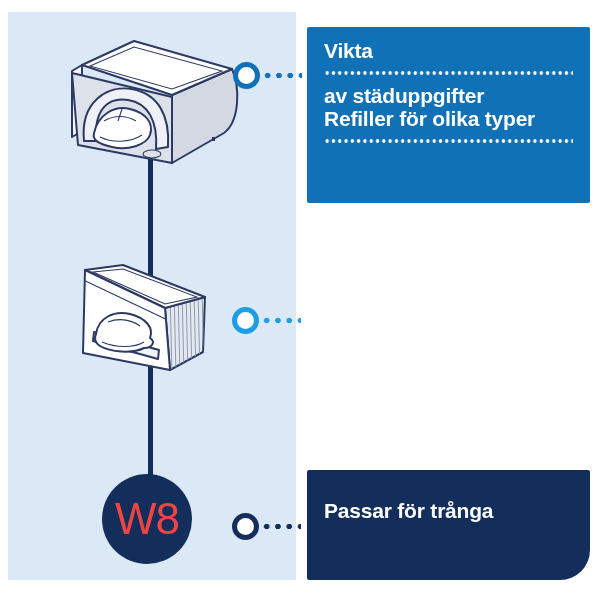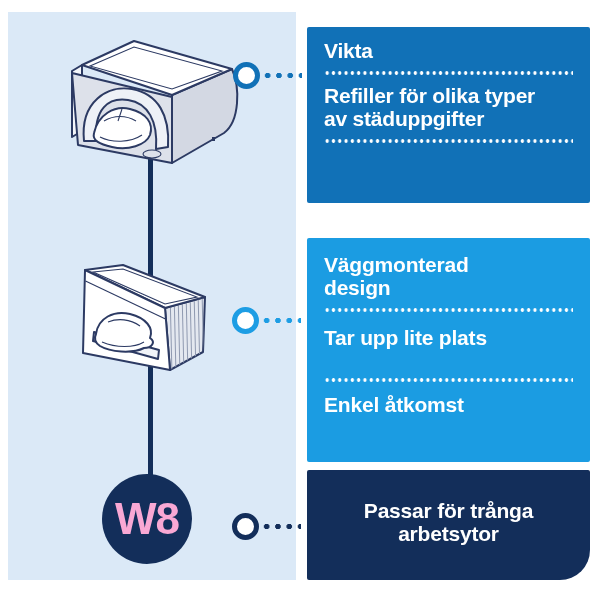--- a/index.html
+++ b/index.html
@@ -5,39 +5,39 @@
   html,body{margin:0;padding:0;background:#fff;}
   .stage{
     position:relative;width:600px;height:600px;background:#ffffff;overflow:hidden;
     font-family:"Liberation Sans","DejaVu Sans",sans-serif;
   }
   .canvas{position:absolute;left:8px;top:12px;width:288px;height:568px;background:#dbe9f7;}
   .vline{position:absolute;left:148px;top:152px;width:5px;height:326px;background:#132e5a;}
   .illus{position:absolute;}
   .node{
     position:absolute;left:102px;top:474px;width:90px;height:90px;border-radius:50%;
-    background:#132e5a;color:#f9a8d4;display:flex;align-items:center;justify-content:center;
-    font-weight:bold;font-size:44px;letter-spacing:-1px;
+    background:#132e5a;color:#ef4444;display:flex;align-items:center;justify-content:center;
+    font-weight:normal;font-size:44px;letter-spacing:-1px;
   }
   .ring{position:absolute;width:17px;height:17px;border-radius:50%;background:#fff;border:5px solid;}
   .ring--blue{border-color:#1171b7;}
   .ring--lblue{border-color:#1d9de4;}
   .ring--navy{border-color:#132e5a;}
   .tail{
     position:absolute;height:7px;background-repeat:repeat-x;background-size:11.3px 7px;
     background-image:radial-gradient(circle,var(--c) 2.5px,transparent 2.9px);
   }
   .panel{
     position:absolute;left:307px;width:283px;box-sizing:border-box;color:#fff;
     font-weight:bold;font-size:21px;line-height:23px;letter-spacing:-0.2px;
     padding:0 17px;border-radius:2px;
   }
   .panel--top{top:10px;height:176px;background:#1171b7;padding-top:12px;margin-top:17px;}
   .panel--mid{top:238px;height:224px;background:#1b9ce2;padding-top:15px;}
-  .panel--bot{top:470px;height:110px;background:#132e5a;padding-top:29px;border-bottom-right-radius:30px;text-align:center;}
+  .panel--bot{top:470px;height:110px;background:#132e5a;padding-top:29px;border-bottom-right-radius:30px;}
   .sep{
     height:4px;margin:9px 0;background-repeat:repeat-x;background-size:6.3px 4px;
     background-image:radial-gradient(circle,#ffffff 1.6px,transparent 1.95px);
   }
   .sep--mb14{margin-bottom:14px;}
   .sep--mt29{margin-top:29px;margin-bottom:11px;}
   .feature{margin:0;}
   svg .ln{stroke:#2c3a63;stroke-width:2;stroke-linejoin:round;stroke-linecap:round;}
   svg .thin{stroke:#2c3a63;stroke-width:1.1;fill:none;}
   svg .hatch{stroke:#8f99b0;stroke-width:1;}
@@ -104,41 +104,26 @@
   <div class="tail" style="--c:#1d9de4;left:261px;top:317px;width:40px;"></div>
   <div class="ring ring--navy" style="left:232px;top:513px;"></div>
   <div class="tail" style="--c:#132e5a;left:261px;top:523px;width:40px;"></div>
 
   <div class="panel panel--top">
     <div class="feature">
       <div>Vikta</div>
     </div>
     <div class="sep"></div>
     <div class="feature">
+      <div>av städuppgifter</div>
       <div>Refiller för olika typer</div>
-      <div>av städuppgifter</div>
     </div>
     <div class="sep"></div>
   </div>
 
-  <div class="panel panel--mid">
-    <div class="feature">
-      <div>Väggmonterad</div>
-      <div>design</div>
-    </div>
-    <div class="sep sep--mb14"></div>
-    <div class="feature">
-      <div>Tar upp lite plats</div>
-    </div>
-    <div class="sep sep--mt29"></div>
-    <div class="feature">
-      <div>Enkel åtkomst</div>
-    </div>
-  </div>
 
   <div class="panel panel--bot">
     <div class="feature">
       <div>Passar för trånga</div>
-      <div>arbetsytor</div>
     </div>
   </div>
 
 </div>
 
 </body></html>

